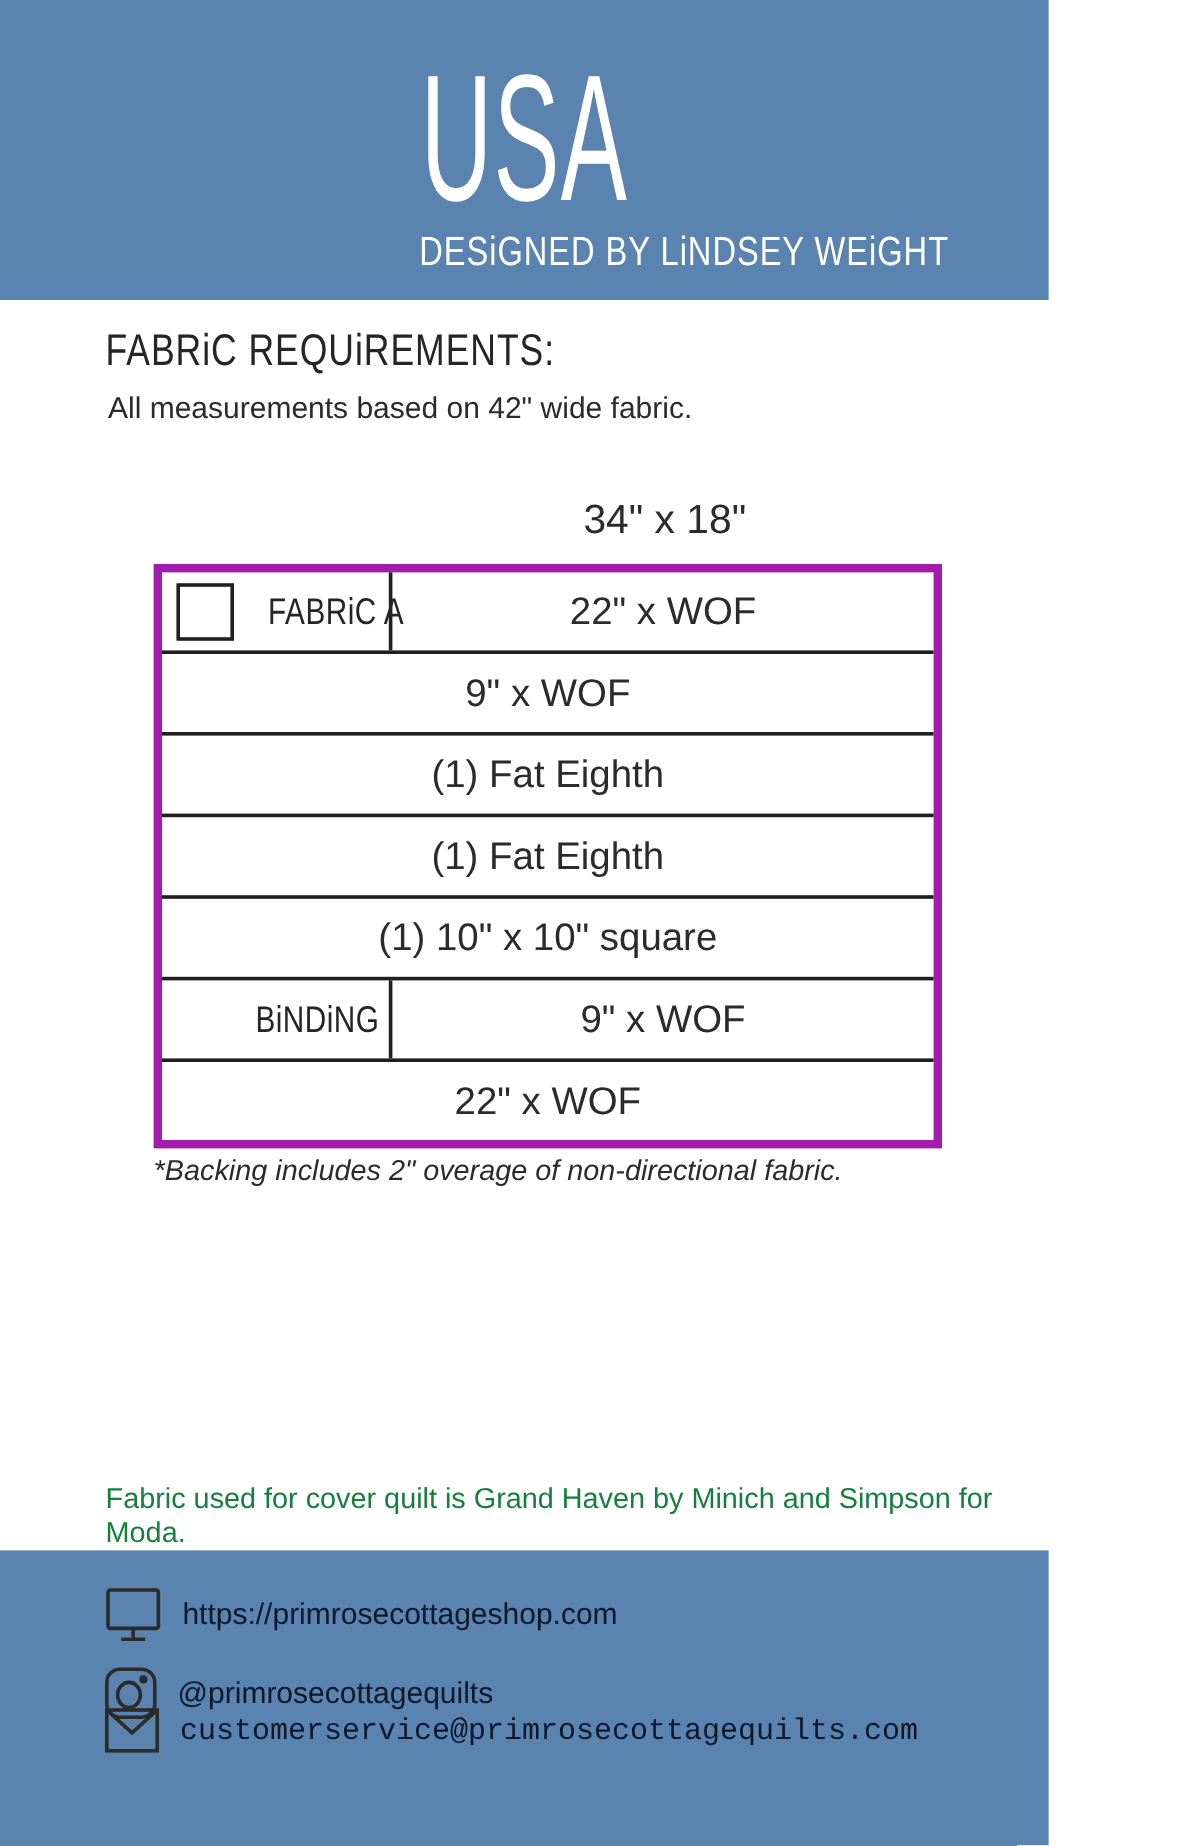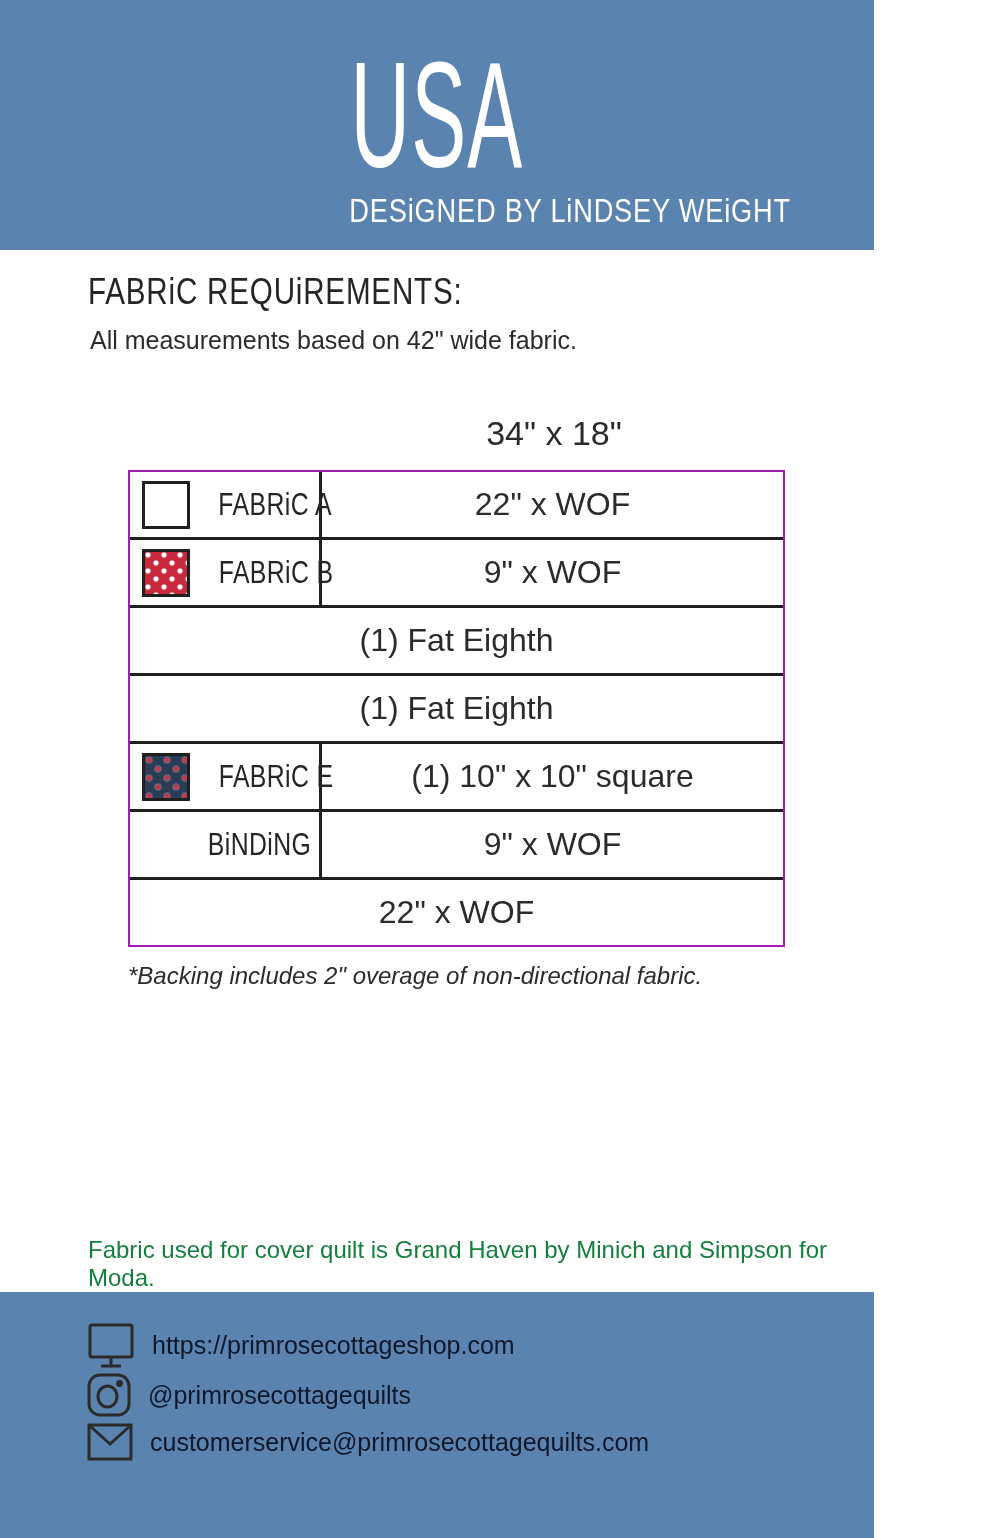--- a/index.html
+++ b/index.html
@@ -30,21 +30,21 @@
     position:absolute; top:326px; left:90px; margin:0;
     font-size:25px; color:#2b2b2b;
   }
   .size-label{
     position:absolute; top:414px; left:323px; width:462px; text-align:center;
     font-size:34px; color:#2b2b2b;
   }
 
   .ftable{
     position:absolute; top:470px; left:128px; width:657px;
-    border:2px solid #a21caf; box-sizing:border-box; background:#fff;
+    border:7px solid #a21caf; box-sizing:border-box; background:#fff;
   }
   .trow{display:flex; height:65px; border-top:3px solid #1f1f1f;}
   .trow:first-child{border-top:none;}
   .label-cell{
     width:192px; box-sizing:border-box; border-right:3px solid #1f1f1f;
     display:flex; align-items:center; padding:0 8px 0 12px;
   }
   .value-cell{
     flex:1; display:flex; align-items:center; justify-content:center;
     font-size:32px; color:#2b2b2b;
@@ -96,22 +96,22 @@
     position:absolute; top:1236px; left:88px; margin:0;
     font-size:24px; color:#15803d;
   }
 
   .contact-row{
     position:absolute; left:86px; display:flex; align-items:center; gap:16px;
     color:#0f172a; font-size:25px; white-space:nowrap;
   }
   .contact-row svg{display:block;}
   .cr-1{top:28px;}
-  .cr-2{top:80px;justify-content:space-between;}
-  .cr-3{top:130px;}
+  .cr-2{top:96px;justify-content:space-between;}
+  .cr-3{top:130px;font-family:Liberation Mono, monospace;}
 </style>
 </head>
 <body>
 
 <div class="page">
 
   <header class="band top-band">
     <div class="title">USA</div>
     <div class="subtitle">DESiGNED BY LiNDSEY WEiGHT</div>
   </header>
@@ -125,40 +125,32 @@
 
     <div class="trow">
       <div class="label-cell">
         <span class="swatch sw-a"></span>
         <span class="row-label">FABRiC A</span>
       </div>
       <div class="value-cell">22" x WOF</div>
     </div>
 
     <div class="trow">
-      <div class="label-cell">
-        <span class="swatch sw-b"></span>
-        <span class="row-label">FABRiC B</span>
-      </div>
       <div class="value-cell">9" x WOF</div>
     </div>
 
     <div class="trow">
       <div class="value-cell">(1) Fat Eighth</div>
     </div>
 
     <div class="trow">
       <div class="value-cell">(1) Fat Eighth</div>
     </div>
 
     <div class="trow">
-      <div class="label-cell">
-        <span class="swatch sw-e"></span>
-        <span class="row-label">FABRiC E</span>
-      </div>
       <div class="value-cell">(1) 10" x 10" square</div>
     </div>
 
     <div class="trow">
       <div class="label-cell">
         <span class="row-label">BiNDiNG</span>
       </div>
       <div class="value-cell">9" x WOF</div>
     </div>
 

